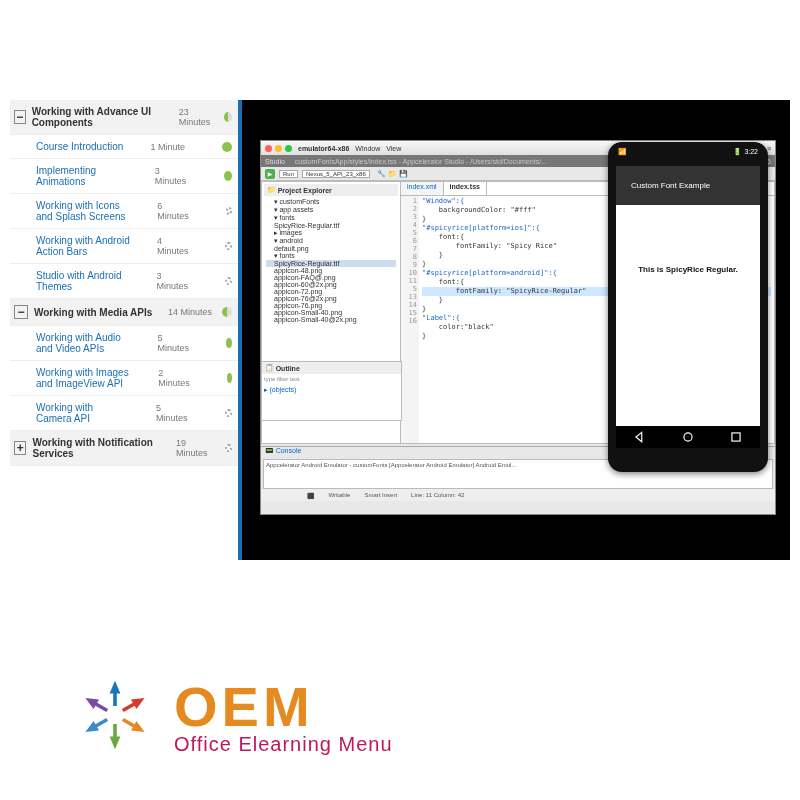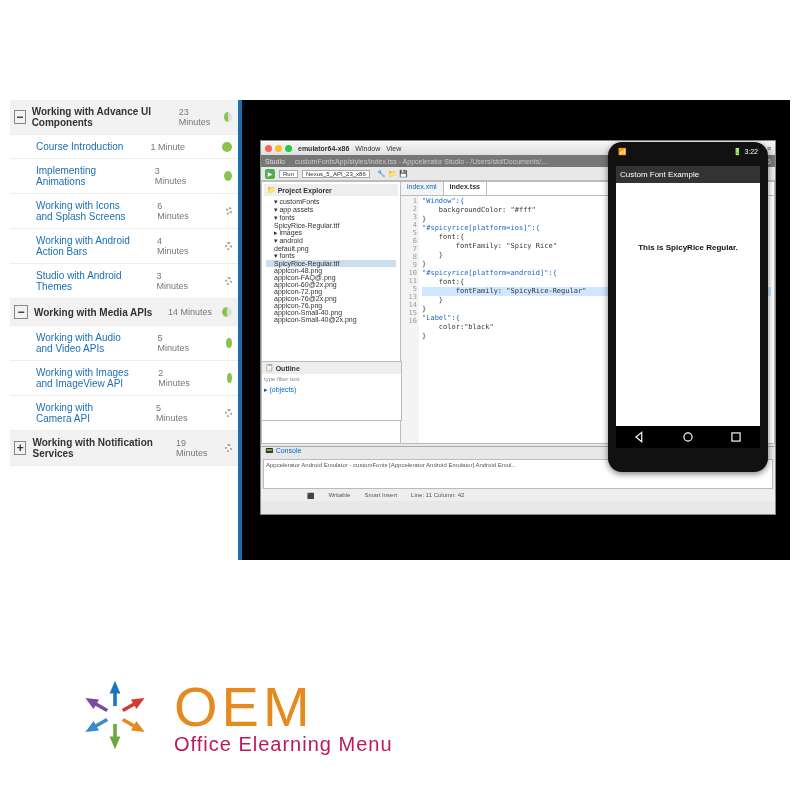--- a/index.html
+++ b/index.html
@@ -119,31 +119,31 @@
   .statusbar { height:12px; display:flex; gap:14px; align-items:center; font-size:6px; padding:0 6px; color:#555; background:#eee;}
   
   .phone {
     position:absolute; right: 22px; top: 42px; width: 160px; height: 330px;
     background:#111; border-radius:14px; padding: 24px 8px;
     box-shadow: 0 2px 6px rgba(0,0,0,.5);
   }
   .screen-status { position:absolute; top:6px; left:10px; right:10px; color:#fff; font-size:7px; display:flex;}
   .screen-status span:last-child{margin-left:auto;}
   .screen { background:#fff; width:100%; height:100%; position:relative; font-size:8px;}
-  .appbar { background:#333; color:#fff; padding:4px; font-size:8px;}
+  .appbar { background:#333; color:#fff; padding:15px; font-size:8px;}
   .screen-body { padding: 60px 4px; text-align:center; font-weight:bold; color:#111;}
   .nav-bar { background:#000; position:absolute; bottom:0; left:0; right:0; height:22px; display:flex; justify-content:space-around; align-items:center;}
   .nav-bar .nb { width:14px;height:14px; color:#fff;}
   
   .logo-area {
     position: absolute; bottom: 40px; left: 70px;
     display:flex; align-items:center; gap:14px;
   }
   .arrow-logo { width: 90px; height: 90px; position:relative;}
-  .oem-text { font-size:56px; color:#e58a1e; letter-spacing:4px; font-weight:400;}
+  .oem-text { font-size:56px; color:#e58a1e; letter-spacing:4px; font-weight:700;}
   .oem-sub { font-size:20px; color:#be185d; font-weight:300; margin-top:-6px; letter-spacing:1px;}
 </style>
 </head>
 <body>
 
 <div class="main-area">
 
   <div class="sidebar">
 
     <div class="section-row">

